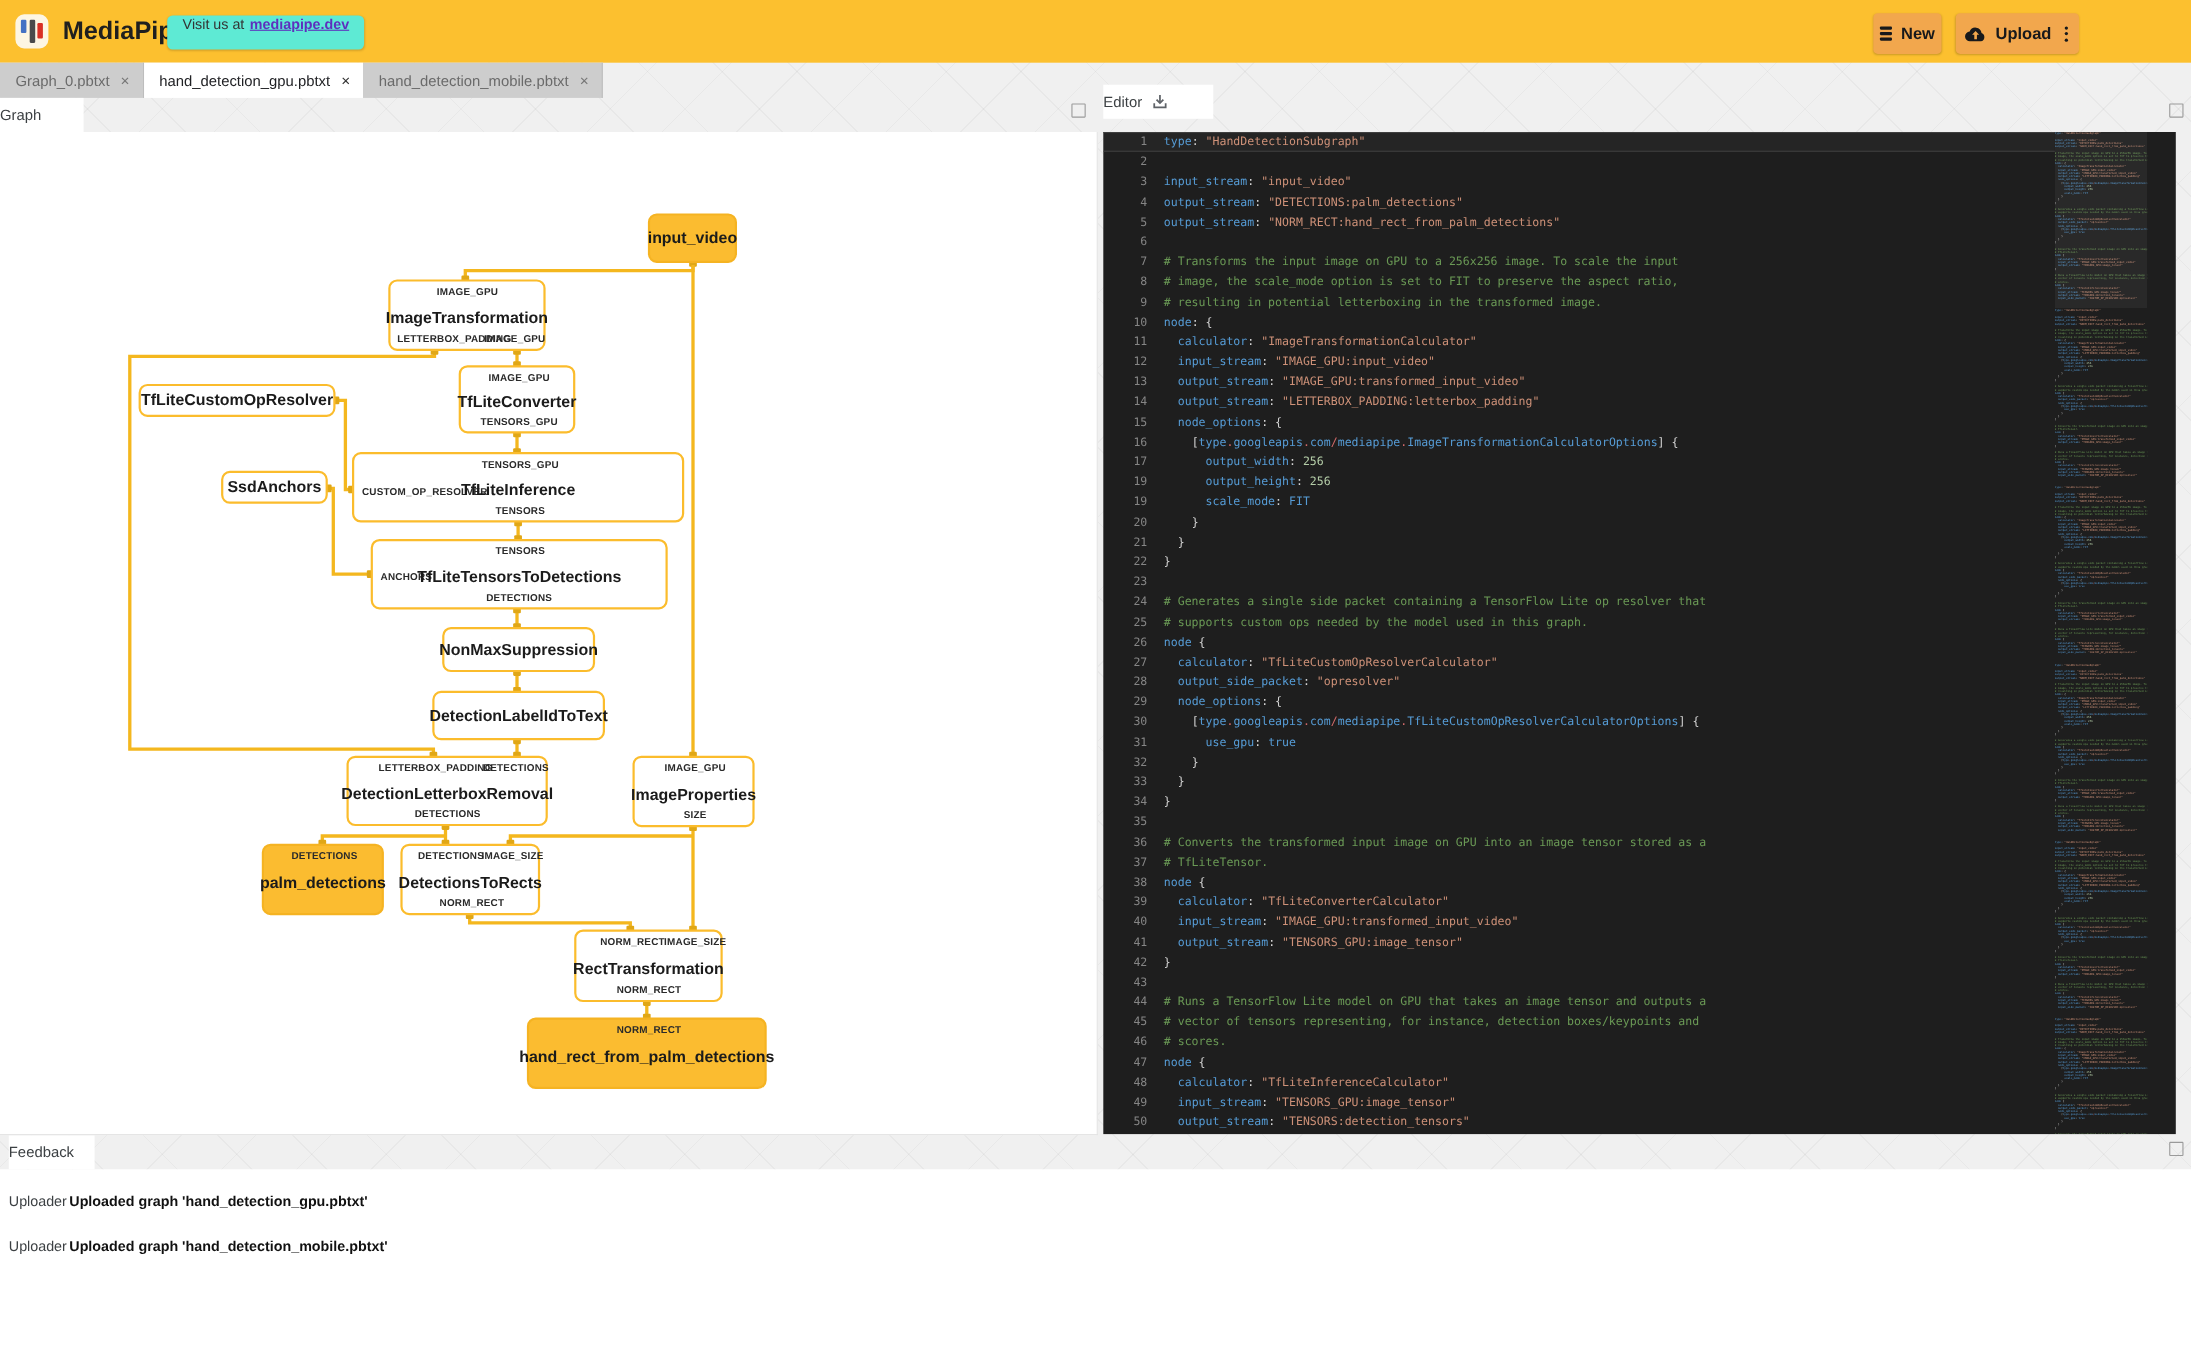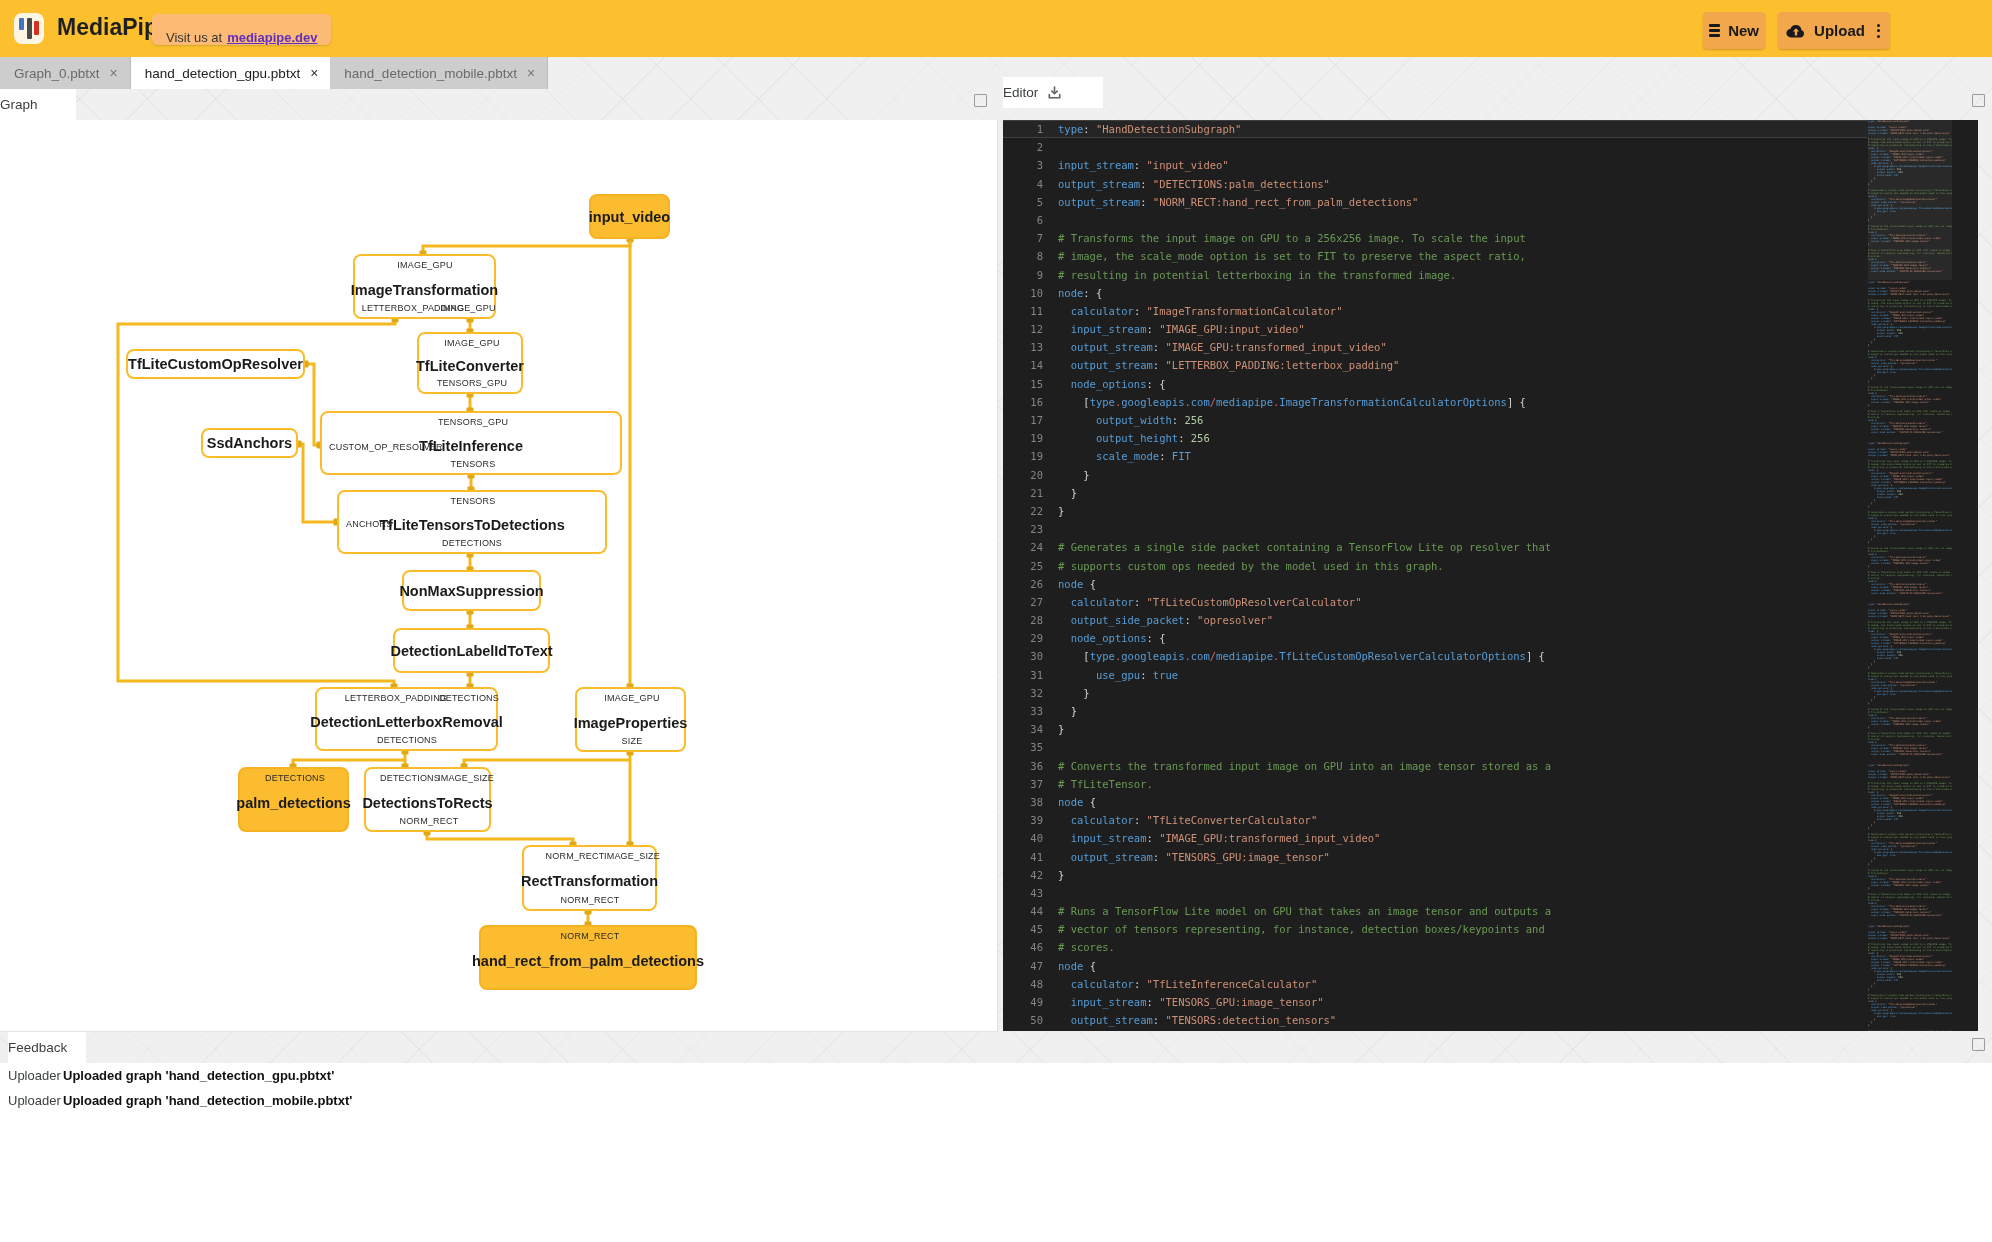--- a/index.html
+++ b/index.html
@@ -12,22 +12,22 @@
   
   .topbar{position:absolute;left:0;top:0;width:1992px;height:57px;background:#FCC02F;
     display:flex;align-items:center;}
   .logo-box{position:absolute;left:14px;top:13px;width:30px;height:31px;background:#FDF6E3;
     border-radius:8px;}
   .logo-box i{position:absolute;width:5px;border-radius:1px;}
   .logo-b1{left:5px;top:5px;height:12px;background:#4472C4;}
   .logo-b2{left:12.5px;top:5px;height:21px;background:#4A4A4A;}
   .logo-b3{left:20px;top:8px;height:14px;background:#D93025;}
   .brand{position:absolute;left:57px;top:14px;font-size:23px;font-weight:bold;color:#1F1F1F;}
-  .visit-pill{position:absolute;left:152px;top:14px;height:31px;padding:0 14px;background:#fdba74;
-    border-radius:5px;display:flex;align-items:flex-end;font-size:13px;color:#333;
+  .visit-pill{position:absolute;left:152px;top:14px;height:31px;padding:0 14px;background:#5eead4;
+    border-radius:5px;display:flex;align-items:flex-start;font-size:13px;color:#333;
     box-shadow:0 1px 2px rgba(0,0,0,0.15);}
   .visit-pill a{color:#5E2FBE;font-weight:bold;margin-left:5px;text-decoration:underline;}
   .top-btn{position:absolute;top:12px;height:37px;background:#F2A74D;border:none;border-radius:4px;
     display:flex;align-items:center;justify-content:center;gap:8px;font-size:15px;font-weight:bold;
     color:#18191B;font-family:"Liberation Sans",sans-serif;box-shadow:0 1px 2px rgba(0,0,0,0.2);cursor:pointer;}
   .btn-new{left:1703px;width:62px;}
   .btn-upload{left:1778px;width:112px;padding:0 6px;}
   .menu-icon{display:inline-block;width:16px;}
   .menu-icon b{display:block;height:2.4px;background:#18191B;border-radius:1px;margin:2.6px 0;}
   .kebab{display:flex;flex-direction:column;gap:2.5px;margin-left:2px;padding:2px;}
@@ -55,21 +55,21 @@
 
   
   .graph-canvas{position:absolute;left:0;top:120px;width:997px;height:911px;background:#fff;
     border-right:1px solid #E3E3E3;border-bottom:1px solid #E3E3E3;overflow:hidden;}
   .graph-canvas svg{position:absolute;left:0;top:0;}
   .gnode{position:absolute;box-sizing:border-box;border:2px solid #FBBC2C;border-radius:8px;
     background:#fff;cursor:pointer;}
   .gnode.stream{background:#FBBC30;border-color:#F5B322;}
   .gnode .main{position:absolute;left:0;right:0;top:0;bottom:0;display:flex;align-items:center;
     justify-content:center;font-size:14.5px;font-weight:bold;color:#1B1B1B;white-space:nowrap;}
-  .gnode .port{position:absolute;font-size:9px;font-weight:400;color:#2A2A2A;white-space:nowrap;
+  .gnode .port{position:absolute;font-size:9px;font-weight:700;color:#2A2A2A;white-space:nowrap;
     letter-spacing:0.2px;}
   .gnode .port.top{top:4px;transform:translateX(-50%);}
   .gnode .port.bottom{bottom:4px;transform:translateX(-50%);}
   .gnode .port.left{left:7px;transform:translateY(-50%);}
   .gnode.has-toprow .main{padding-top:6px;}
 
   
   .editor{position:absolute;left:1003px;top:120px;width:975px;height:911px;background:#1E1E1E;
     overflow:hidden;cursor:text;}
   .code-area{position:absolute;left:0;top:0;right:110px;bottom:0;}
@@ -82,21 +82,21 @@
   .tk-key{color:#569CD6;} .tk-str{color:#CE9178;} .tk-com{color:#6A9955;}
   .tk-num{color:#B5CEA8;} .tk-dot{color:#D16969;} .tk-pun{color:#D4D4D4;} .tk-ws{color:#D4D4D4;}
   .minimap{position:absolute;top:0;bottom:0;right:26px;width:84px;overflow:hidden;}
   .minimap .mrow{height:3px;line-height:3px;font-family:"DejaVu Sans Mono",monospace;
     font-size:2.4px;white-space:pre;overflow:hidden;}
   .minimap .mgap{height:8px;}
   .mm-slider{position:absolute;top:0;right:0;left:0;height:160px;background:rgba(255,255,255,0.05);}
 
   
   .feedback-content{position:absolute;left:0;top:1063px;width:1992px;height:179px;background:#fff;}
-  .fb-row{display:flex;align-items:center;padding:5px 0 5px 8px;font-size:13px;}
+  .fb-row{display:flex;align-items:center;padding:5px 0 5px 8px;font-size:13px;margin-top:16px;}
   .fb-row .src{width:55px;color:#3C4043;}
   .fb-row .msg{font-weight:bold;color:#111;}
 </style>
 </head>
 <body>
 
 <div class="topbar">
   <div class="logo-box">
     <i class="logo-b1"></i>
       <i class="logo-b2"></i>

